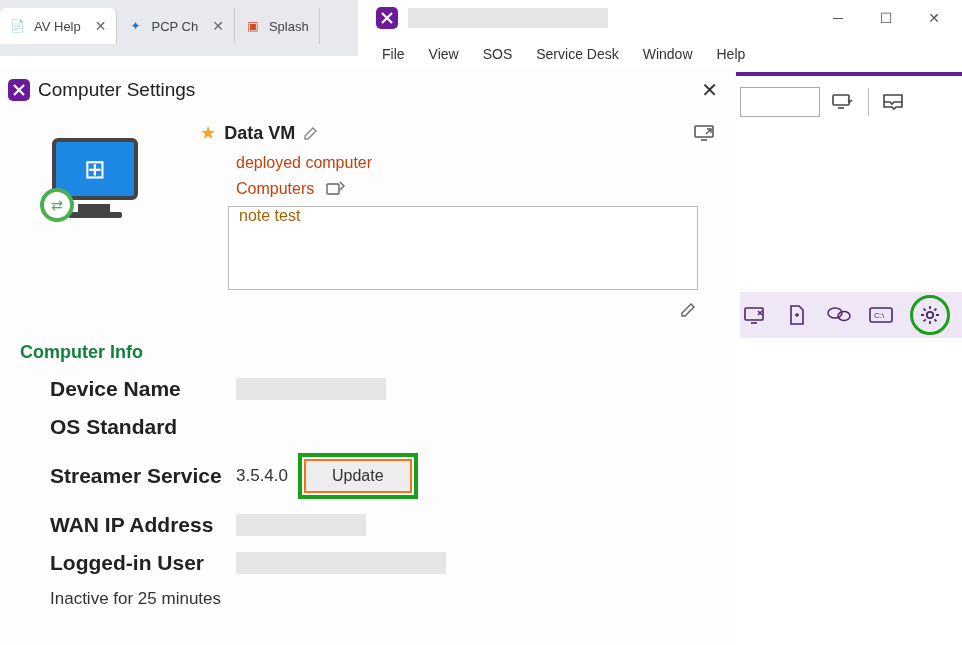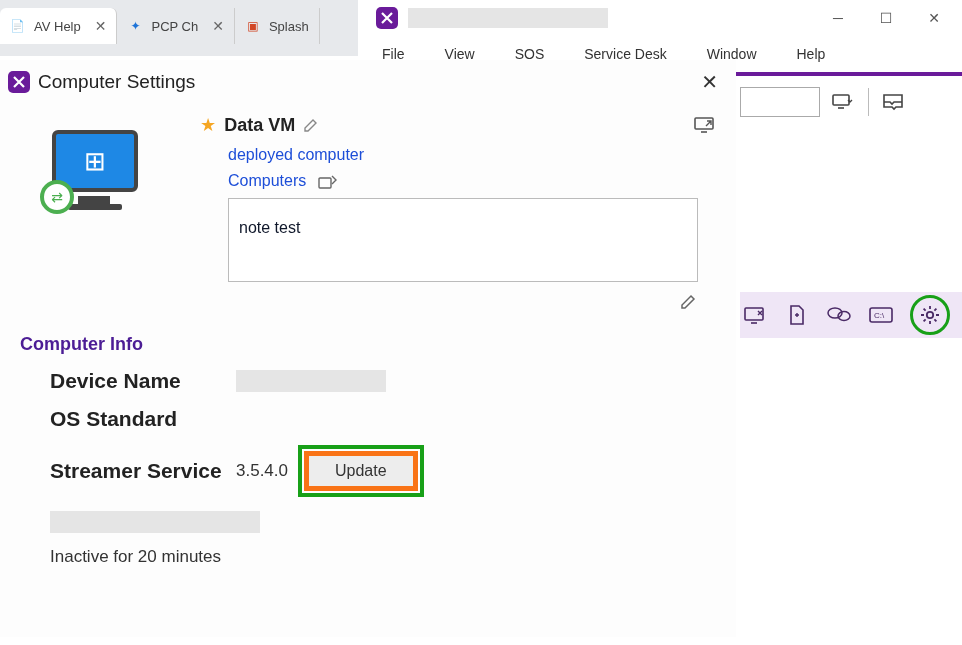--- a/index.html
+++ b/index.html
@@ -19,21 +19,21 @@
     .app-window {
       position: absolute; top: 0; left: 368px; width: 594px; height: 76px;
       background: #fff; border-bottom: 4px solid #6a1b9a;
     }
     .titlebar { height: 36px; display: flex; align-items: center; justify-content: space-between; padding: 0 4px 0 8px; }
     .titlebar-left { display: flex; align-items: center; gap: 10px; }
     .app-badge { width: 22px; height: 22px; background: #6a1b9a; border-radius: 5px; display: flex; align-items: center; justify-content: center; color: #fff; font-size: 12px; }
     .titlebar-redact { width: 200px; height: 20px; background: #e5e5e5; }
     .win-controls { display: flex; }
     .win-btn { width: 48px; height: 32px; display: flex; align-items: center; justify-content: center; color: #555; font-size: 14px; }
-    .menubar { height: 36px; display: flex; align-items: center; gap: 40px; padding: 0 14px; font-size: 14px; color: #333; }
+    .menubar { height: 36px; display: flex; align-items: center; gap: 24px; padding: 0 14px; font-size: 14px; color: #333; }
 
     
     .app-toolbar {
       position: absolute; top: 80px; left: 740px; width: 218px; height: 44px;
       background: #fff; display: flex; align-items: center; gap: 10px;
     }
     .search-box { width: 80px; height: 30px; border: 1px solid #aaa; }
     .tool-btn { width: 28px; height: 28px; display: flex; align-items: center; justify-content: center; color: #444; }
     .vline { width: 1px; height: 28px; background: #bbb; }
 
@@ -43,21 +43,21 @@
       background: #efe6f6; display: flex; align-items: center; justify-content: flex-end; gap: 16px; padding-right: 12px;
     }
     .act-icon { width: 26px; height: 26px; display: flex; align-items: center; justify-content: center; color: #4a2a66; }
     .gear-highlight {
       width: 40px; height: 40px; border: 3px solid #18a018; border-radius: 50%;
       display: flex; align-items: center; justify-content: center; position: relative;
     }
 
     
     .dialog {
-      position: absolute; top: 60px; left: 0; width: 736px; height: 577px;
+      position: absolute; top: 68px; left: 0; width: 736px; height: 577px;
       background: #fdfdfd;
     }
     .dlg-header { height: 44px; display: flex; align-items: center; justify-content: space-between; padding: 0 18px 0 8px; }
     .dlg-title-wrap { display: flex; align-items: center; gap: 8px; }
     .dlg-title { font-size: 19px; font-weight: 400; color: #222; }
     .dlg-close { font-size: 20px; color: #333; }
     .dlg-body { display: flex; flex-direction: column; padding: 10px 20px 0 20px; }
 
     .top-section { display: flex; gap: 30px; margin-bottom: 24px; }
     .device-icon-wrap { width: 150px; display: flex; justify-content: center; padding-top: 10px; }
@@ -67,30 +67,30 @@
     .monitor-stand { width: 32px; height: 8px; background: #444; position: absolute; top: 72px; left: 38px; }
     .monitor-base { width: 54px; height: 6px; background: #444; position: absolute; top: 80px; left: 28px; border-radius: 2px; }
     .green-ring { position: absolute; width: 34px; height: 34px; border: 4px solid #4caf50; border-radius: 50%; background: #fff; top: 56px; left: 0; display: flex; align-items: center; justify-content: center; color: #4caf50; font-size: 14px; }
 
     .top-info { flex: 1; }
     .name-row { display: flex; align-items: center; gap: 8px; margin-bottom: 10px; }
     .star { color: #f5a623; font-size: 18px; }
     .device-name { font-size: 18px; font-weight: 700; color: #222; }
     .edit-ic { color: #888; font-size: 14px; }
     .remote-ic { margin-left: auto; color: #555; font-size: 16px; }
-    .sub-line { font-size: 16px; color: #1d4ed8; margin-bottom: 8px; display: flex; align-items: flex-end; gap: 12px; margin-left: 28px; }
-    .note-box { margin-left: 28px; width: 470px; height: 84px; border: 1px solid #bbb; padding: 20px 10px; font-size: 16px; color: #0f172a; position: relative; resize: none; }
+    .sub-line { font-size: 16px; color: #c2410c; margin-bottom: 8px; display: flex; align-items: flex-start; gap: 12px; margin-left: 36px; }
+    .note-box { margin-left: 28px; width: 470px; height: 84px; border: 1px solid #bbb; padding: 0 10px; font-size: 16px; color: #a16207; position: relative; resize: none; }
     .note-edit { margin-left: 28px; width: 470px; display: flex; justify-content: flex-end; padding-top: 6px; color: #666; }
 
-    .section-title { font-size: 18px; font-weight: 700; color: #4c1d95; margin-bottom: 14px; }
+    .section-title { font-size: 18px; font-weight: 700; color: #15803d; margin-bottom: 14px; }
     .info-row { display: flex; align-items: center; margin-bottom: 14px; padding-left: 30px; }
     .info-label { width: 186px; font-size: 21px; font-weight: 600; color: #222; }
     .info-value { font-size: 17px; color: #333; display: flex; align-items: center; gap: 10px; }
     .redact { background: #e5e5e5; display: inline-block; }
-    .update-btn { padding: 6px 26px; background: #ededed; border: 5px solid #f97316; font-size: 16px; color: #333; }
+    .update-btn { padding: 6px 26px; background: #ededed; border: 2px solid #f97316; font-size: 16px; color: #333; }
     .update-highlight { border: 4px solid #18a018; padding: 2px; display: inline-flex; }
 
     svg { display: block; }
   </style>
 </head>
 <body>
 
 <div class="tabs-bar">
   <div class="tab active">
     <span class="tab-icon">📄</span>
@@ -270,25 +270,32 @@
     <div class="info-row">
       <span class="info-label">Streamer Service</span>
       <span class="info-value">
         <span>3.5.4.0</span>
         <span class="update-highlight">
           <button class="update-btn">Update</button>
         </span>
       </span>
     </div>
 
-
-
-    <div class="info-row">
+    <div class="info-row">
+      <span class="info-label">WAN IP Address</span>
+      <span class="info-value">
+          <span class="redact" style="width:130px;height:22px"></span>
+        </span>
+    </div>
+
+
+    <div class="info-row">
+      <span class="info-label">Logged-in User</span>
       <span class="info-value">
           <span class="redact" style="width:210px;height:22px"></span>
         </span>
     </div>
 
     <div class="info-row">
-      <span class="info-value">Inactive for 20 minutes</span>
+      <span class="info-value">Inactive for 25 minutes</span>
     </div>
   </div>
 </div>
 
 </body></html>

